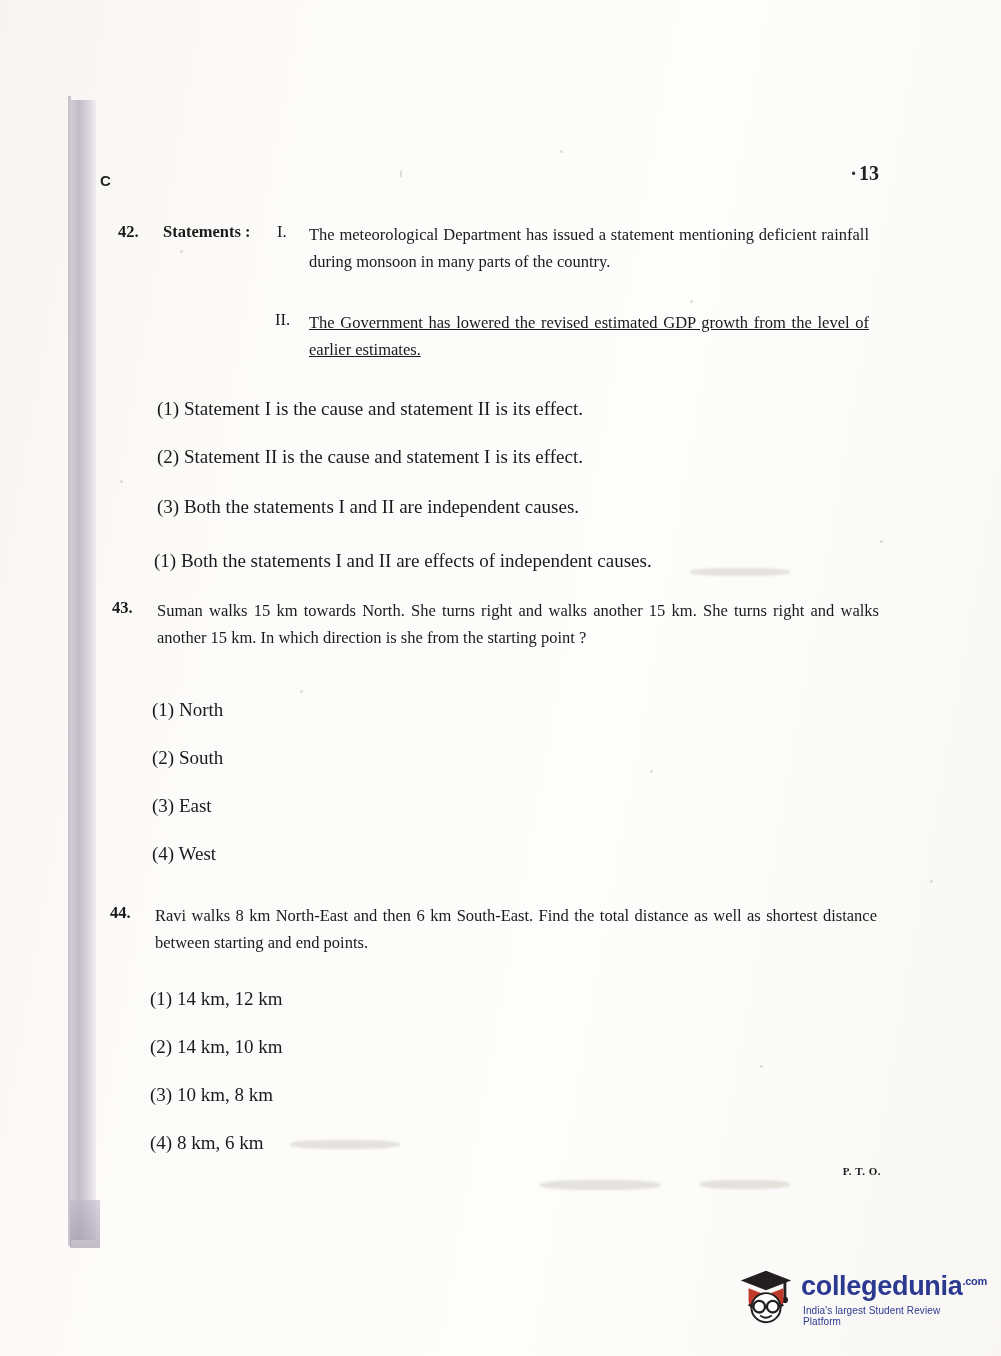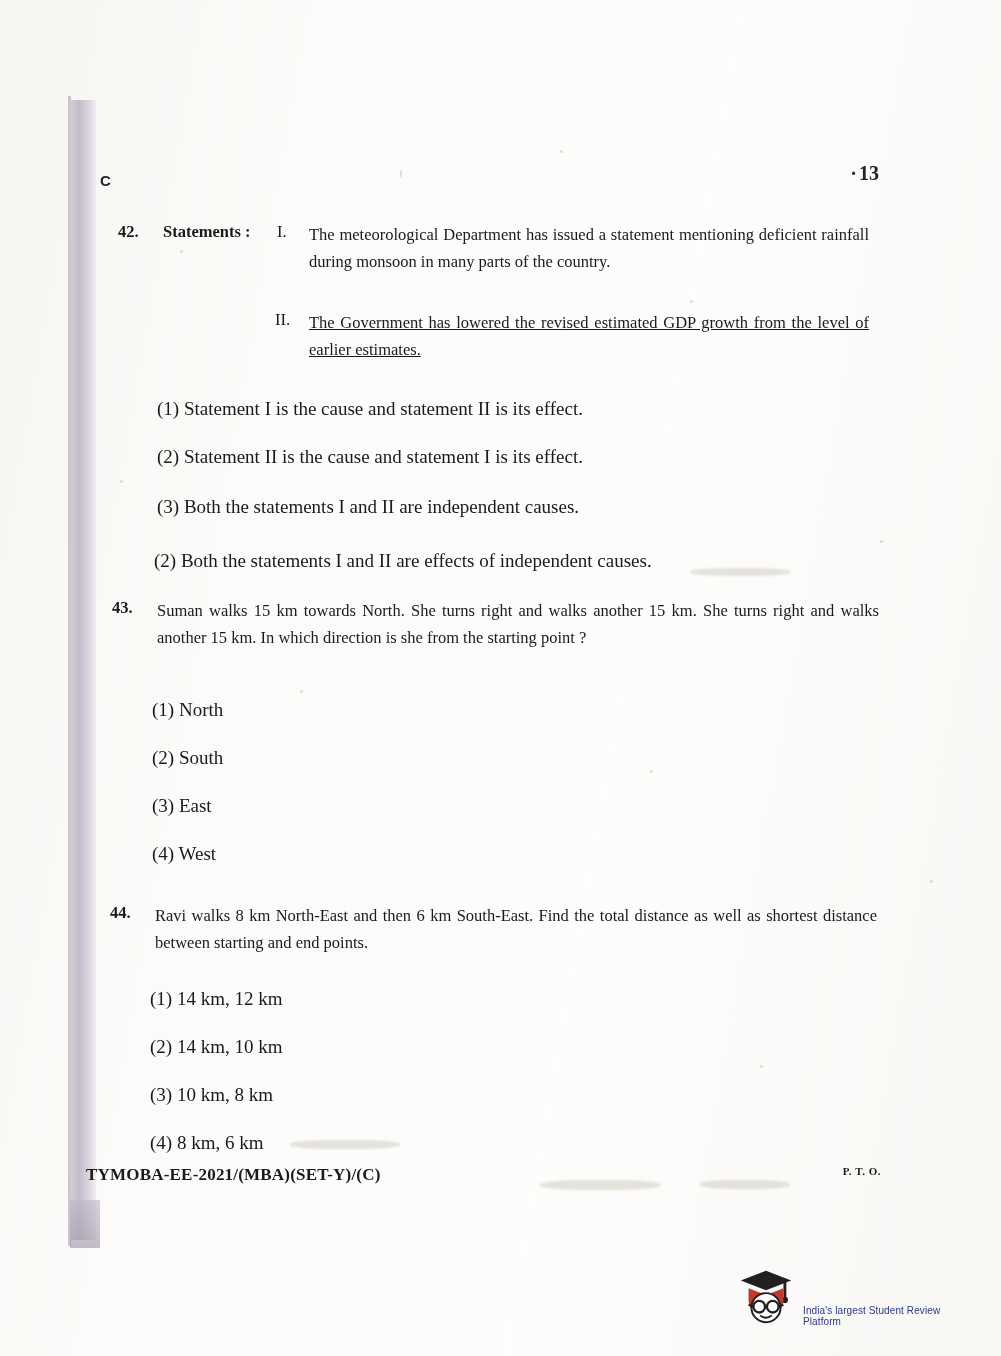--- a/index.html
+++ b/index.html
@@ -231,21 +231,21 @@
 
       <div class="romnum" style="left:277px;top:222px;">I.</div>
       <div class="qtext stmt" style="left:309px;top:222px;width:560px;">The meteorological Department has issued a statement mentioning deficient rainfall during monsoon in many parts of the country.</div>
 
       <div class="romnum" style="left:275px;top:310px;">II.</div>
       <div class="qtext stmt" style="left:309px;top:310px;width:560px;text-decoration:underline;">The Government has lowered the revised estimated GDP growth from the level of earlier estimates.</div>
 
       <div class="opt" style="left:157px;top:395px;">(1)  Statement I is the cause and statement II is its effect.</div>
       <div class="opt" style="left:157px;top:443px;">(2)  Statement II is the cause and statement I is its effect.</div>
       <div class="opt" style="left:157px;top:493px;">(3)  Both the statements I and II are independent causes.</div>
-      <div class="opt" style="left:154px;top:547px;">(2)  Both the statements I and II are effects of independent causes.</div>
+      <div class="opt" style="left:154px;top:547px;">(1)  Both the statements I and II are effects of independent causes.</div>
     </div>
 
     <div class="qblock" style="left:0;top:0;width:1001px;height:1px;">
       <div class="qnum" style="left:112px;top:598px;">43.</div>
       <div class="qtext" style="left:157px;top:598px;width:722px;">Suman walks 15 km towards North. She turns right and walks another 15 km. She turns right and walks another 15 km. In which direction is she from the starting point ?</div>
 
       <div class="opt" style="left:152px;top:696px;">(1)  North</div>
       <div class="opt" style="left:152px;top:744px;">(2)  South</div>
       <div class="opt" style="left:152px;top:792px;">(3)  East</div>
       <div class="opt" style="left:152px;top:840px;">(4)  West</div>
@@ -254,34 +254,34 @@
     <div class="qblock" style="left:0;top:0;width:1001px;height:1px;">
       <div class="qnum" style="left:110px;top:903px;">44.</div>
       <div class="qtext" style="left:155px;top:903px;width:722px;">Ravi walks 8 km North-East and then 6 km South-East. Find the total distance as well as shortest distance between starting and end points.</div>
 
       <div class="opt" style="left:150px;top:985px;">(1)  14 km, 12 km</div>
       <div class="opt" style="left:150px;top:1033px;">(2)  14 km, 10 km</div>
       <div class="opt" style="left:150px;top:1081px;">(3)  10 km, 8 km</div>
       <div class="opt" style="left:150px;top:1129px;">(4)  8 km, 6 km</div>
     </div>
 
-    <div class="footer-left">TYMOBA-EE-2021/(MBA)(SET-Y)/(C)</div>
     <div class="footer-right">P. T. O.</div>
 
     <div class="logo">
       <svg class="logo-mark" viewBox="0 0 64 64">
         <path d="M6 16 L32 6 L58 16 L32 26 Z" fill="#231f20"></path>
         <path d="M50 18 L50 34 L53 34 L53 17 Z" fill="#231f20"></path>
         <circle cx="51.5" cy="36" r="3.2" fill="#231f20"></circle>
         <path d="M14 24 L14 36 C14 46 22 52 32 52 C42 52 50 46 50 36 L50 24 L32 31 Z" fill="#c0392b"></path>
         <circle cx="32" cy="44" r="15" fill="#ffffff" stroke="#231f20" stroke-width="2"></circle>
         <circle cx="25" cy="43" r="6" fill="#ffffff" stroke="#231f20" stroke-width="2.4"></circle>
         <circle cx="39" cy="43" r="6" fill="#ffffff" stroke="#231f20" stroke-width="2.4"></circle>
         <path d="M31 43 L33 43" stroke="#231f20" stroke-width="2.2"></path>
         <path d="M19 43 L14 41" stroke="#231f20" stroke-width="2.2"></path>
         <path d="M45 43 L50 41" stroke="#231f20" stroke-width="2.2"></path>
         <path d="M26 52 Q32 57 38 52" stroke="#231f20" stroke-width="2" fill="none"></path>
       </svg>
+      <div class="logo-text"><span>collegedunia</span><span class="sup">.com</span></div>
       <div class="logo-tag">India's largest Student Review Platform</div>
     </div>
 
   </div>
 </div>
 
 </body></html>

